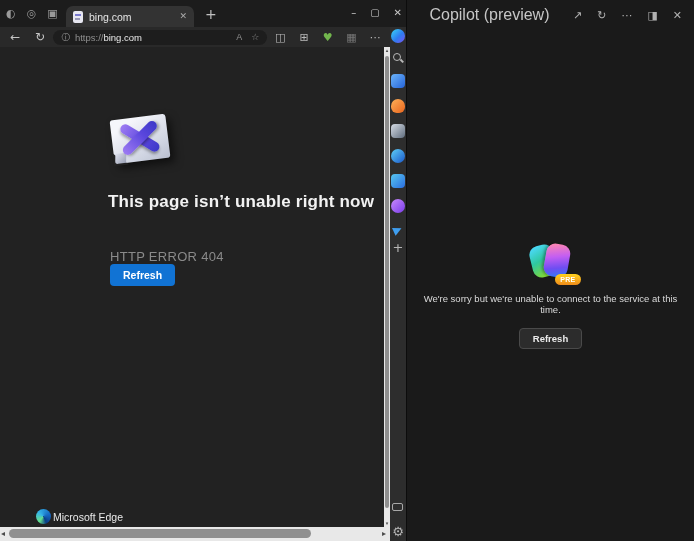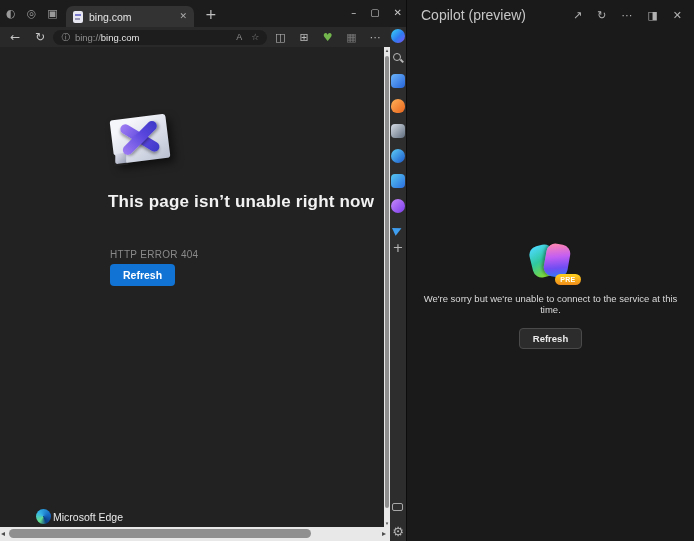--- a/index.html
+++ b/index.html
@@ -39,21 +39,21 @@
   #bp { position:absolute; left:112px; top:117px; width:56px; height:44px; transform:rotate(-7deg); }
   #bp .sheet { position:absolute; inset:0; background:linear-gradient(150deg,#f5f6fb 20%,#ced3e1 75%,#b9bfcf); border-radius:3px; box-shadow:4px 5px 8px rgba(0,0,0,.55); }
   #bp .fold { position:absolute; left:-1px; bottom:-2px; width:0; height:0; border-style:solid; border-width:13px 0 0 15px; border-color:transparent transparent transparent #222; }
   #bp .flap { position:absolute; left:1px; bottom:0; width:11px; height:10px; background:linear-gradient(315deg,#9aa0b4,#dfe2ee); border-radius:0 0 0 3px; transform:skewX(-8deg); }
   #bp .b1,#bp .b2 { position:absolute; left:6px; top:16px; width:44px; height:10px; border-radius:6px; background:linear-gradient(90deg,#9d7bf2,#5a46dd 60%,#3d39c8); box-shadow:1px 2px 3px rgba(0,0,0,.35); }
   #bp .b1 { transform:rotate(38deg); }
   #bp .b2 { transform:rotate(-38deg); }
 
   #h1   { position:absolute; left:108px; top:192px; font-size:17px; font-weight:bold; color:#f2f2f2; letter-spacing:.2px; }
   #sub  { position:absolute; left:108px; top:225px; font-size:10.5px; font-weight:bold; color:#d6d6d6; }
-  #err  { position:absolute; left:110px; top:249px; font-size:10px; color:#8a8a8a; letter-spacing:.3px; }
+  #err  { position:absolute; left:110px; top:249px; font-size:13px; color:#8a8a8a; letter-spacing:.3px; }
   #refreshbtn { position:absolute; left:110px; top:264px; background:#1173d4; color:#fff; font-size:10.5px; font-weight:bold; padding:5px 13px; border:none; border-radius:4px; cursor:pointer; }
   #edgefoot { position:absolute; left:36px; top:509px; display:flex; align-items:center; gap:2px; }
   #edgelogo { width:15px; height:15px; border-radius:50%; background:conic-gradient(from 220deg,#66e08c,#35b5e9 25%,#1565c0 60%,#0a3e86 82%,#66e08c); }
   #edgetxt { font-size:10.5px; color:#e9e9e9; }
 
   
   #hscroll { position:absolute; left:0; top:527px; width:390px; height:14px; background:#e8e8e8; }
   .harrow { position:absolute; top:3px; color:#4a4a4a; font-size:8px; }
   #harrowl { left:1px; } #harrowr { right:4px; }
   #hthumb { position:absolute; left:9px; top:2px; width:302px; height:9px; background:#8f8f8f; border-radius:5px; }
@@ -78,21 +78,21 @@
   #si-drop      { top:197px; background:none; color:#3f9ef0; font-size:11px; text-align:center; transform:rotate(-25deg); }
   #si-plus  { top:214px; background:none; color:#b5b5b5; font-size:13px; text-align:center; }
   #si-devices { top:474px; background:none; }
   #si-devices .scr { position:absolute; left:1px; top:2px; width:11px; height:8px; border:1.5px solid #a8a8a8; border-radius:2px; }
   #si-devices .ph { position:absolute; left:8px; top:6px; width:4px; height:6px; border:1.5px solid #a8a8a8; border-radius:1px; background:#2d2d2d; }
   #si-gear { top:498px; background:none; color:#b5b5b5; font-size:13px; text-align:center; }
 
   
   #panel { position:absolute; left:406px; top:0; width:288px; height:541px; background:#1a1a1a; border-left:1px solid #0c0c0c; }
   #phead { display:flex; align-items:center; height:30px; padding:0 12px 0 14px; }
-  #ptitle { font-size:14px; color:#c6c6c6; flex:1; }
+  #ptitle { font-size:16px; color:#c6c6c6; flex:1;text-align:center; }
   .ph { color:#b2b2b2; font-size:11px; margin-left:15px; }
   #pbody { position:absolute; left:0; top:242px; width:100%; display:flex; flex-direction:column; align-items:center; }
   #clogo { position:relative; width:44px; height:40px; margin-bottom:11px; }
   #clogo .leaf1 { position:absolute; left:2px; top:3px; width:24px; height:32px; border-radius:9px; background:linear-gradient(160deg,#49d7f2 10%,#2fc8a0 45%,#7fd83a 85%); transform:rotate(-14deg); }
   #clogo .leaf2 { position:absolute; left:16px; top:2px; width:24px; height:33px; border-radius:9px; background:linear-gradient(165deg,#ff86b0 5%,#c35ef2 40%,#6f4df2 70%,#2f7bf5 95%); transform:rotate(10deg); box-shadow:-2px 0 3px rgba(0,0,0,.35); }
   #pbadge { position:absolute; right:-8px; bottom:-3px; background:linear-gradient(180deg,#ffd21f,#f08c1a); color:#fff; font-size:7px; font-weight:bold; padding:2px 5px; border-radius:7px; letter-spacing:.3px; }
   #pmsg { font-size:9.5px; color:#dadada; margin-bottom:13px; text-align:center; width:264px; }
   #pbtn { background:#2c2c2c; border:1px solid #4a4a4a; color:#ececec; font-size:9.5px; font-weight:bold; padding:4px 13px; border-radius:4px; cursor:pointer; }
 </style>
 </head>
@@ -115,21 +115,21 @@
       <span class="g">▢</span>
       <span class="g">✕</span>
     </div>
   </div>
 
   <div id="toolbar">
     <span class="navbtn g">←</span>
     <span class="navbtn g">↻</span>
     <div id="addr">
       <span class="info g">ⓘ</span>
-      <span><span class="scheme">bing://</span><span class="host">bing.com</span></span>
+      <span><span class="scheme">https://</span><span class="host">bing.com</span></span>
       <span class="sp"></span>
       <span class="mini">A</span>
       <span class="mini g">☆</span>
     </div>
     <span class="tbr g">◫</span>
     <span class="tbr g">⊞</span>
     <span class="tbr g green">♥</span>
     <span class="tbr g dim">▦</span>
     <span class="tbr g">⋯</span>
   </div>

